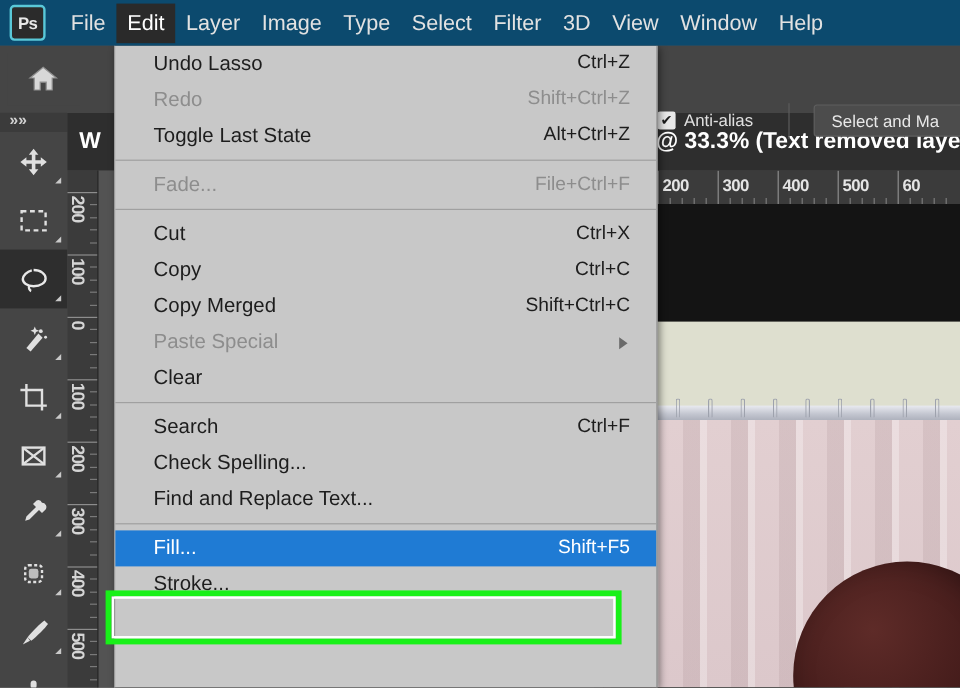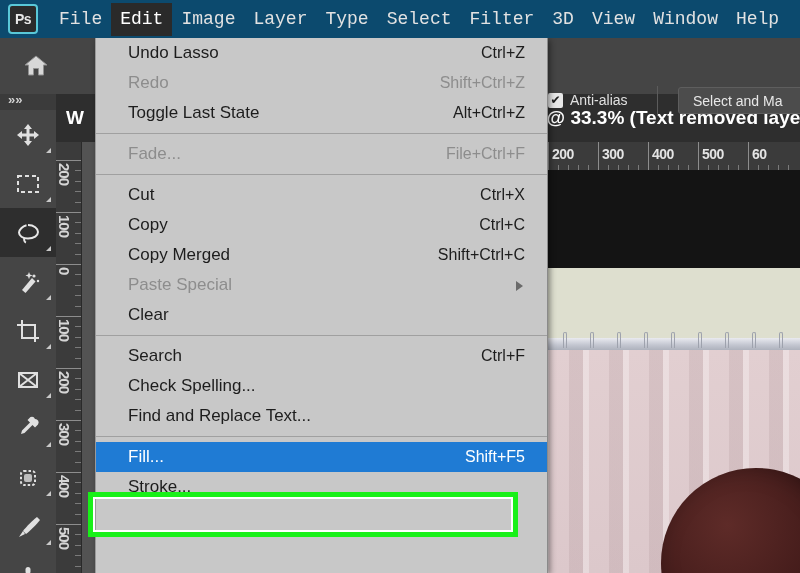--- a/index.html
+++ b/index.html
@@ -314,25 +314,25 @@
 </style>
 </head>
 <body>
 
 <div id="app">
 
   <div id="menubar">
     <div id="ps-logo">
       <span>Ps</span>
     </div>
-    <div id="menubar-items" style="display: flex; align-items: center; font-family: Liberation Mono, monospace;">
+    <div id="menubar-items" style="display: flex; align-items: center;">
         <div class="menu-item">File</div>
         <div class="menu-item active">Edit</div>
+        <div class="menu-item">Layer</div>
         <div class="menu-item">Image</div>
-        <div class="menu-item">Layer</div>
         <div class="menu-item">Type</div>
         <div class="menu-item">Select</div>
         <div class="menu-item">Filter</div>
         <div class="menu-item">3D</div>
         <div class="menu-item">View</div>
         <div class="menu-item">Window</div>
         <div class="menu-item">Help</div>
       </div>
   </div>
 

